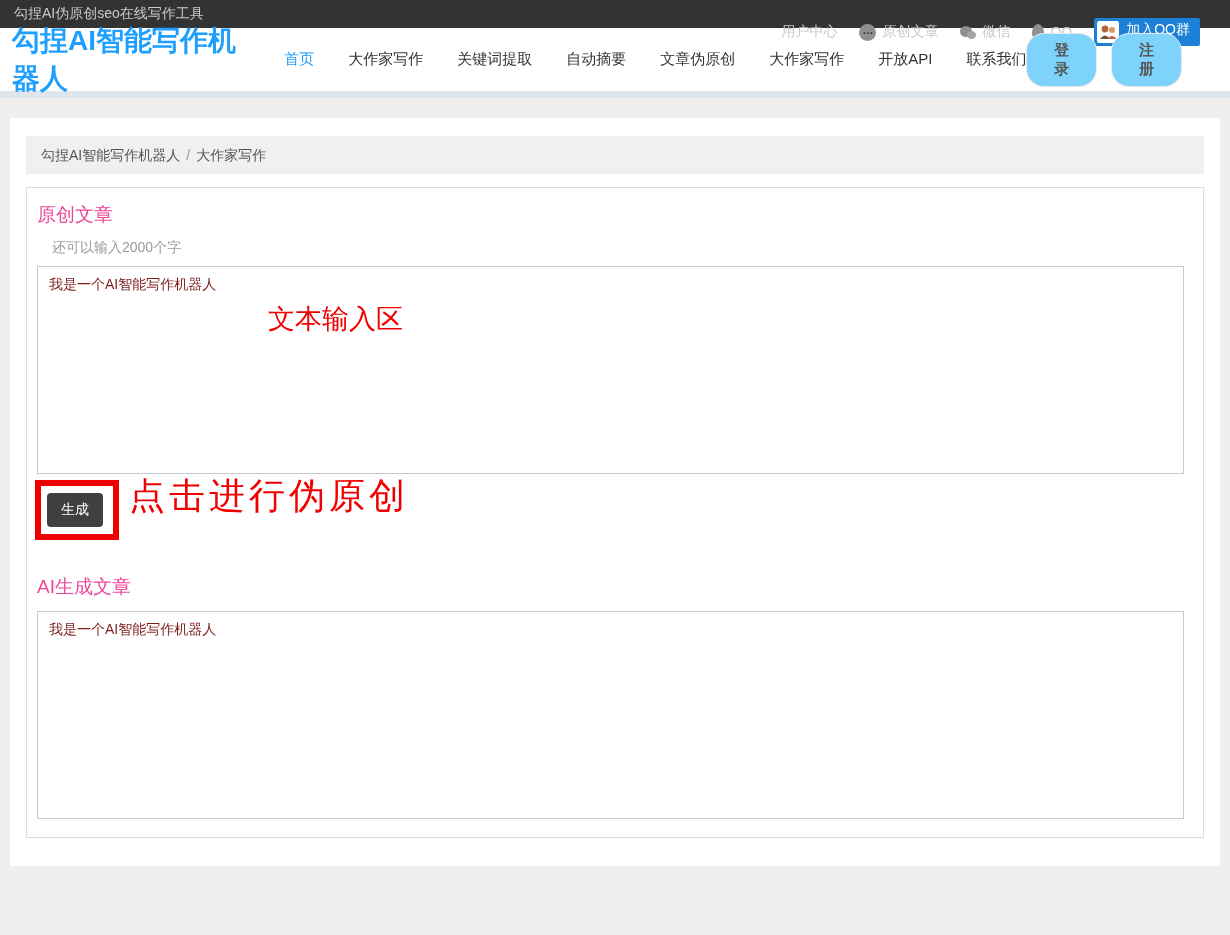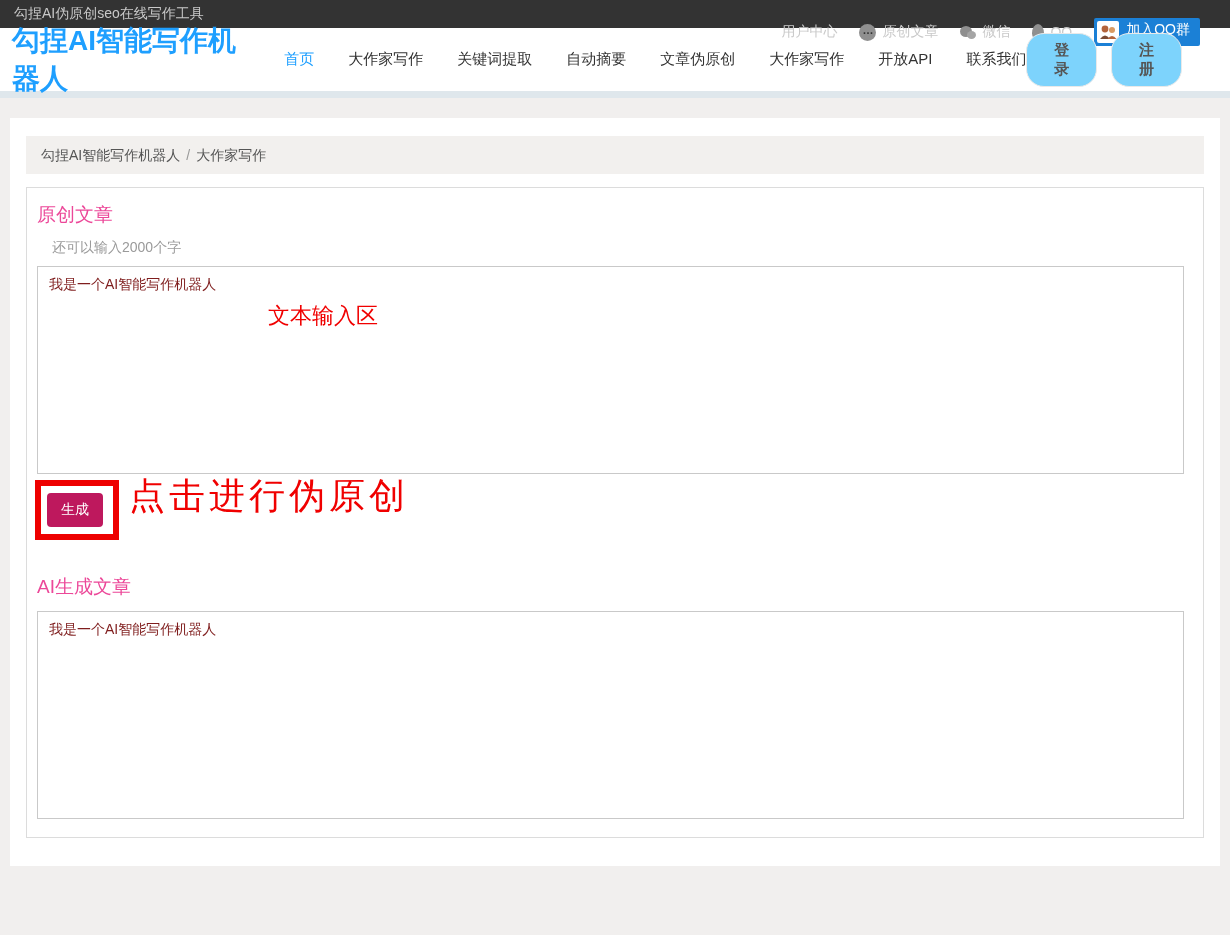--- a/index.html
+++ b/index.html
@@ -77,32 +77,32 @@
     display: block; width: 99.2%; height: 208px;
     border: 1px solid #c9c9c9; background: #fff; color: #7f1d1d;
     font-family: "Liberation Sans", "DejaVu Sans", sans-serif;
     font-size: 14px; padding: 9px 11px; resize: none; outline: none;
   }
   .gen-wrap {
     display: inline-block; border: 6px solid #ee0000;
     padding: 7px 10px 7px 6px; margin-top: 6px; margin-left: -2px;
   }
   .gen-btn {
-    background: #be185d; color: #fff; border: none; border-radius: 4px;
+    background: #404040; color: #fff; border: none; border-radius: 4px;
     padding: 8px 14px; font-size: 14px; cursor: pointer;
   }
   .ai-title { margin-top: 34px; }
 
   
   .anno {
     position: absolute; color: #f00000;
     font-family: "Liberation Serif", "DejaVu Serif", serif;
     pointer-events: none; white-space: nowrap;
   }
-  .anno-input-label { left: 241px; top: 113px; font-size: 22px; }
+  .anno-input-label { left: 241px; top: 113px; font-size: 27px; }
   .anno-click-label { left: 102px; top: 284px; font-size: 36px; letter-spacing: 4px; }
 </style>
 </head>
 <body>
 
 <div class="topbar">
   <span>勾捏AI伪原创seo在线写作工具</span>
   <div class="topbar-right">
     <span class="topbar-item">
       <span>用户中心</span>

